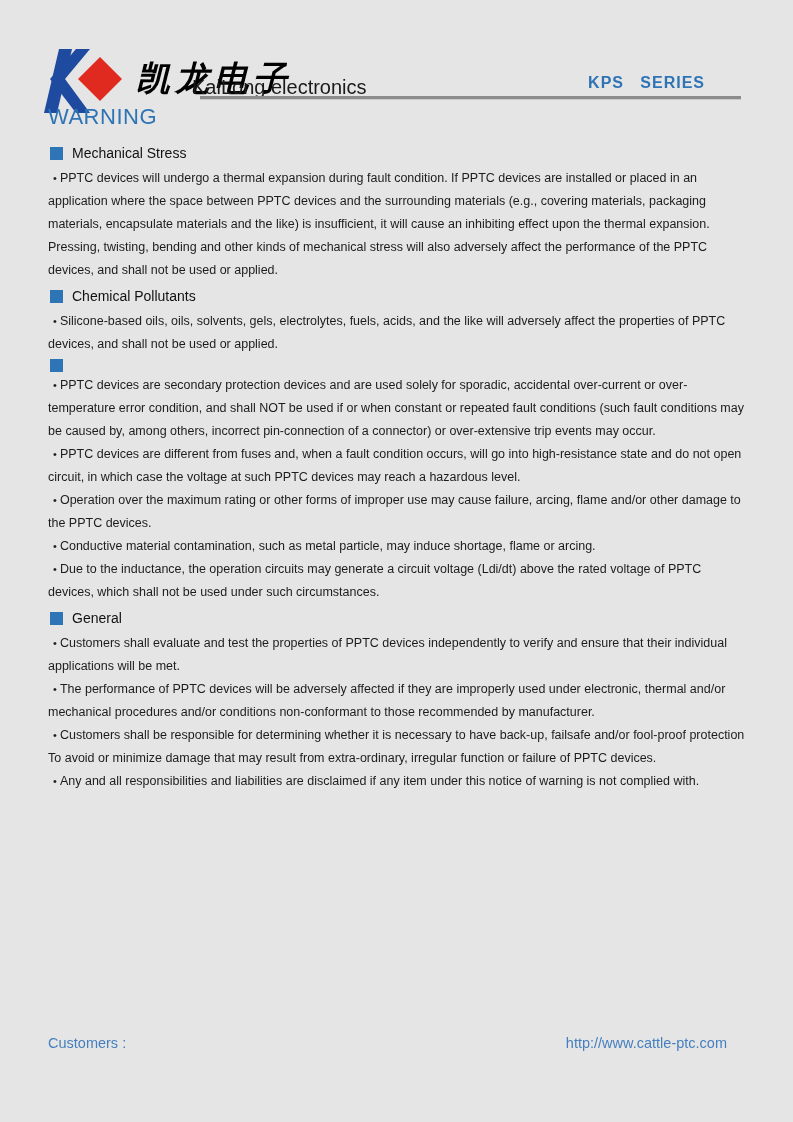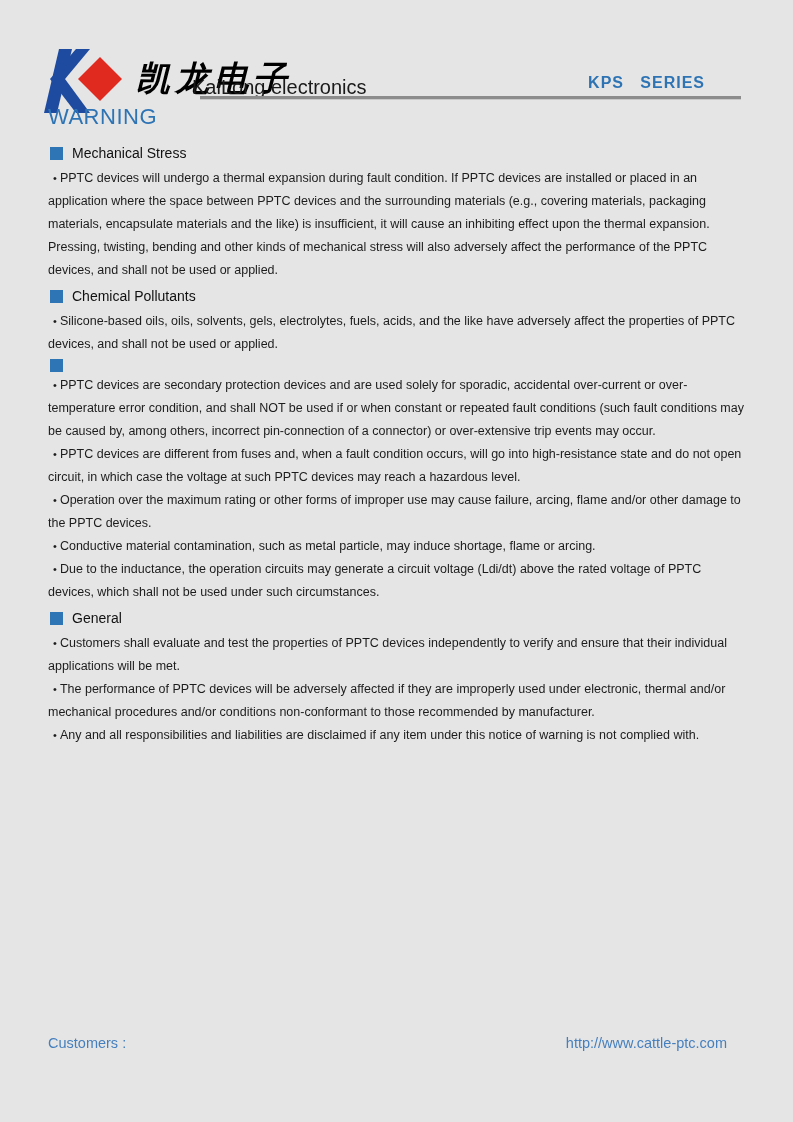--- a/index.html
+++ b/index.html
@@ -89,37 +89,38 @@
     <div class="sec-heading">
       <span class="sec-square"></span>
       <span>Mechanical Stress</span>
     </div>
     <p class="para">PPTC devices will undergo a thermal expansion during fault condition. If PPTC devices are installed or placed in an application where the space between PPTC devices and the surrounding materials (e.g., covering materials, packaging materials, encapsulate materials and the like) is insufficient, it will cause an inhibiting effect upon the thermal expansion. Pressing, twisting, bending and other kinds of mechanical stress will also adversely affect the performance of the PPTC devices, and shall not be used or applied.</p>
 
     <div class="sec-heading">
       <span class="sec-square"></span>
       <span>Chemical Pollutants</span>
     </div>
-    <p class="para">Silicone-based oils, oils, solvents, gels, electrolytes, fuels, acids, and the like have adversely affect the properties of PPTC devices, and shall not be used or applied.</p>
+    <p class="para">Silicone-based oils, oils, solvents, gels, electrolytes, fuels, acids, and the like will adversely affect the properties of PPTC devices, and shall not be used or applied.</p>
 
     <div class="sec-heading">
       <span class="sec-square"></span>
     </div>
     <p class="para">PPTC devices are secondary protection devices and are used solely for sporadic, accidental over-current or over-temperature error condition, and shall NOT be used if or when constant or repeated fault conditions (such fault conditions may be caused by, among others, incorrect pin-connection of a connector) or over-extensive trip events may occur.</p>
     <p class="para">PPTC devices are different from fuses and, when a fault condition occurs, will go into high-resistance state and do not open circuit, in which case the voltage at such PPTC devices may reach a hazardous level.</p>
     <p class="para">Operation over the maximum rating or other forms of improper use may cause failure, arcing, flame and/or other damage to the PPTC devices.</p>
     <p class="para">Conductive material contamination, such as metal particle, may induce shortage, flame or arcing.</p>
     <p class="para">Due to the inductance, the operation circuits may generate a circuit voltage (Ldi/dt) above the rated voltage of PPTC devices, which shall not be used under such circumstances.</p>
 
     <div class="sec-heading">
       <span class="sec-square"></span>
       <span>General</span>
     </div>
     <p class="para">Customers shall evaluate and test the properties of PPTC devices independently to verify and ensure that their individual applications will be met.</p>
     <p class="para">The performance of PPTC devices will be adversely affected if they are improperly used under electronic, thermal and/or mechanical procedures and/or conditions non-conformant to those recommended by manufacturer.</p>
+    <p class="para">Customers shall be responsible for determining whether it is necessary to have back-up, failsafe and/or fool-proof protection To avoid or minimize damage that may result from extra-ordinary, irregular function or failure of PPTC devices.</p>
     <p class="para">Any and all responsibilities and liabilities are disclaimed if any item under this notice of warning is not complied with.</p>
   </div>
 
   <div class="footer">
     <span>Customers :</span>
     <a href="#">http://www.cattle-ptc.com</a>
   </div>
 
 </div>
 

